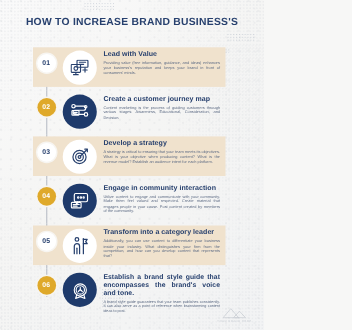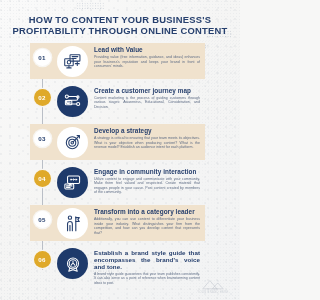--- a/index.html
+++ b/index.html
@@ -212,22 +212,21 @@
   <div class="texture tex-tr"></div>
   <div class="texture tex-bl"></div>
   <div class="texture tex-br"></div>
   <div class="texture tex-mid"></div>
   <div class="tex-chip" style="left:76px;top:2px;width:28px;height:7px;"></div>
   <div class="tex-chip" style="left:206px;top:30px;width:26px;height:8px;"></div>
   <div class="tex-chip" style="left:186px;top:44px;width:22px;height:6px;"></div>
   <div class="tex-chip" style="left:92px;top:262px;width:22px;height:18px;"></div>
 
   <div id="header">
-    <span class="title-line">HOW TO CONTENT YOUR BUSINESS'S</span>
-    <span class="title-line">PROFITABILITY THROUGH ONLINE CONTENT</span>
+    <span class="title-line">HOW TO INCREASE BRAND BUSINESS'S</span>
   </div>
 
   <div id="steps">
 
     <div class="row r1">
       <div class="spine"></div>
       <div class="card"></div>
       <div class="badge">01</div>
       <div class="icon-circle">
         <svg width="17" height="15" viewBox="0 0 24 21" fill="none" stroke-width="1.5" stroke-linecap="round" stroke-linejoin="round">

